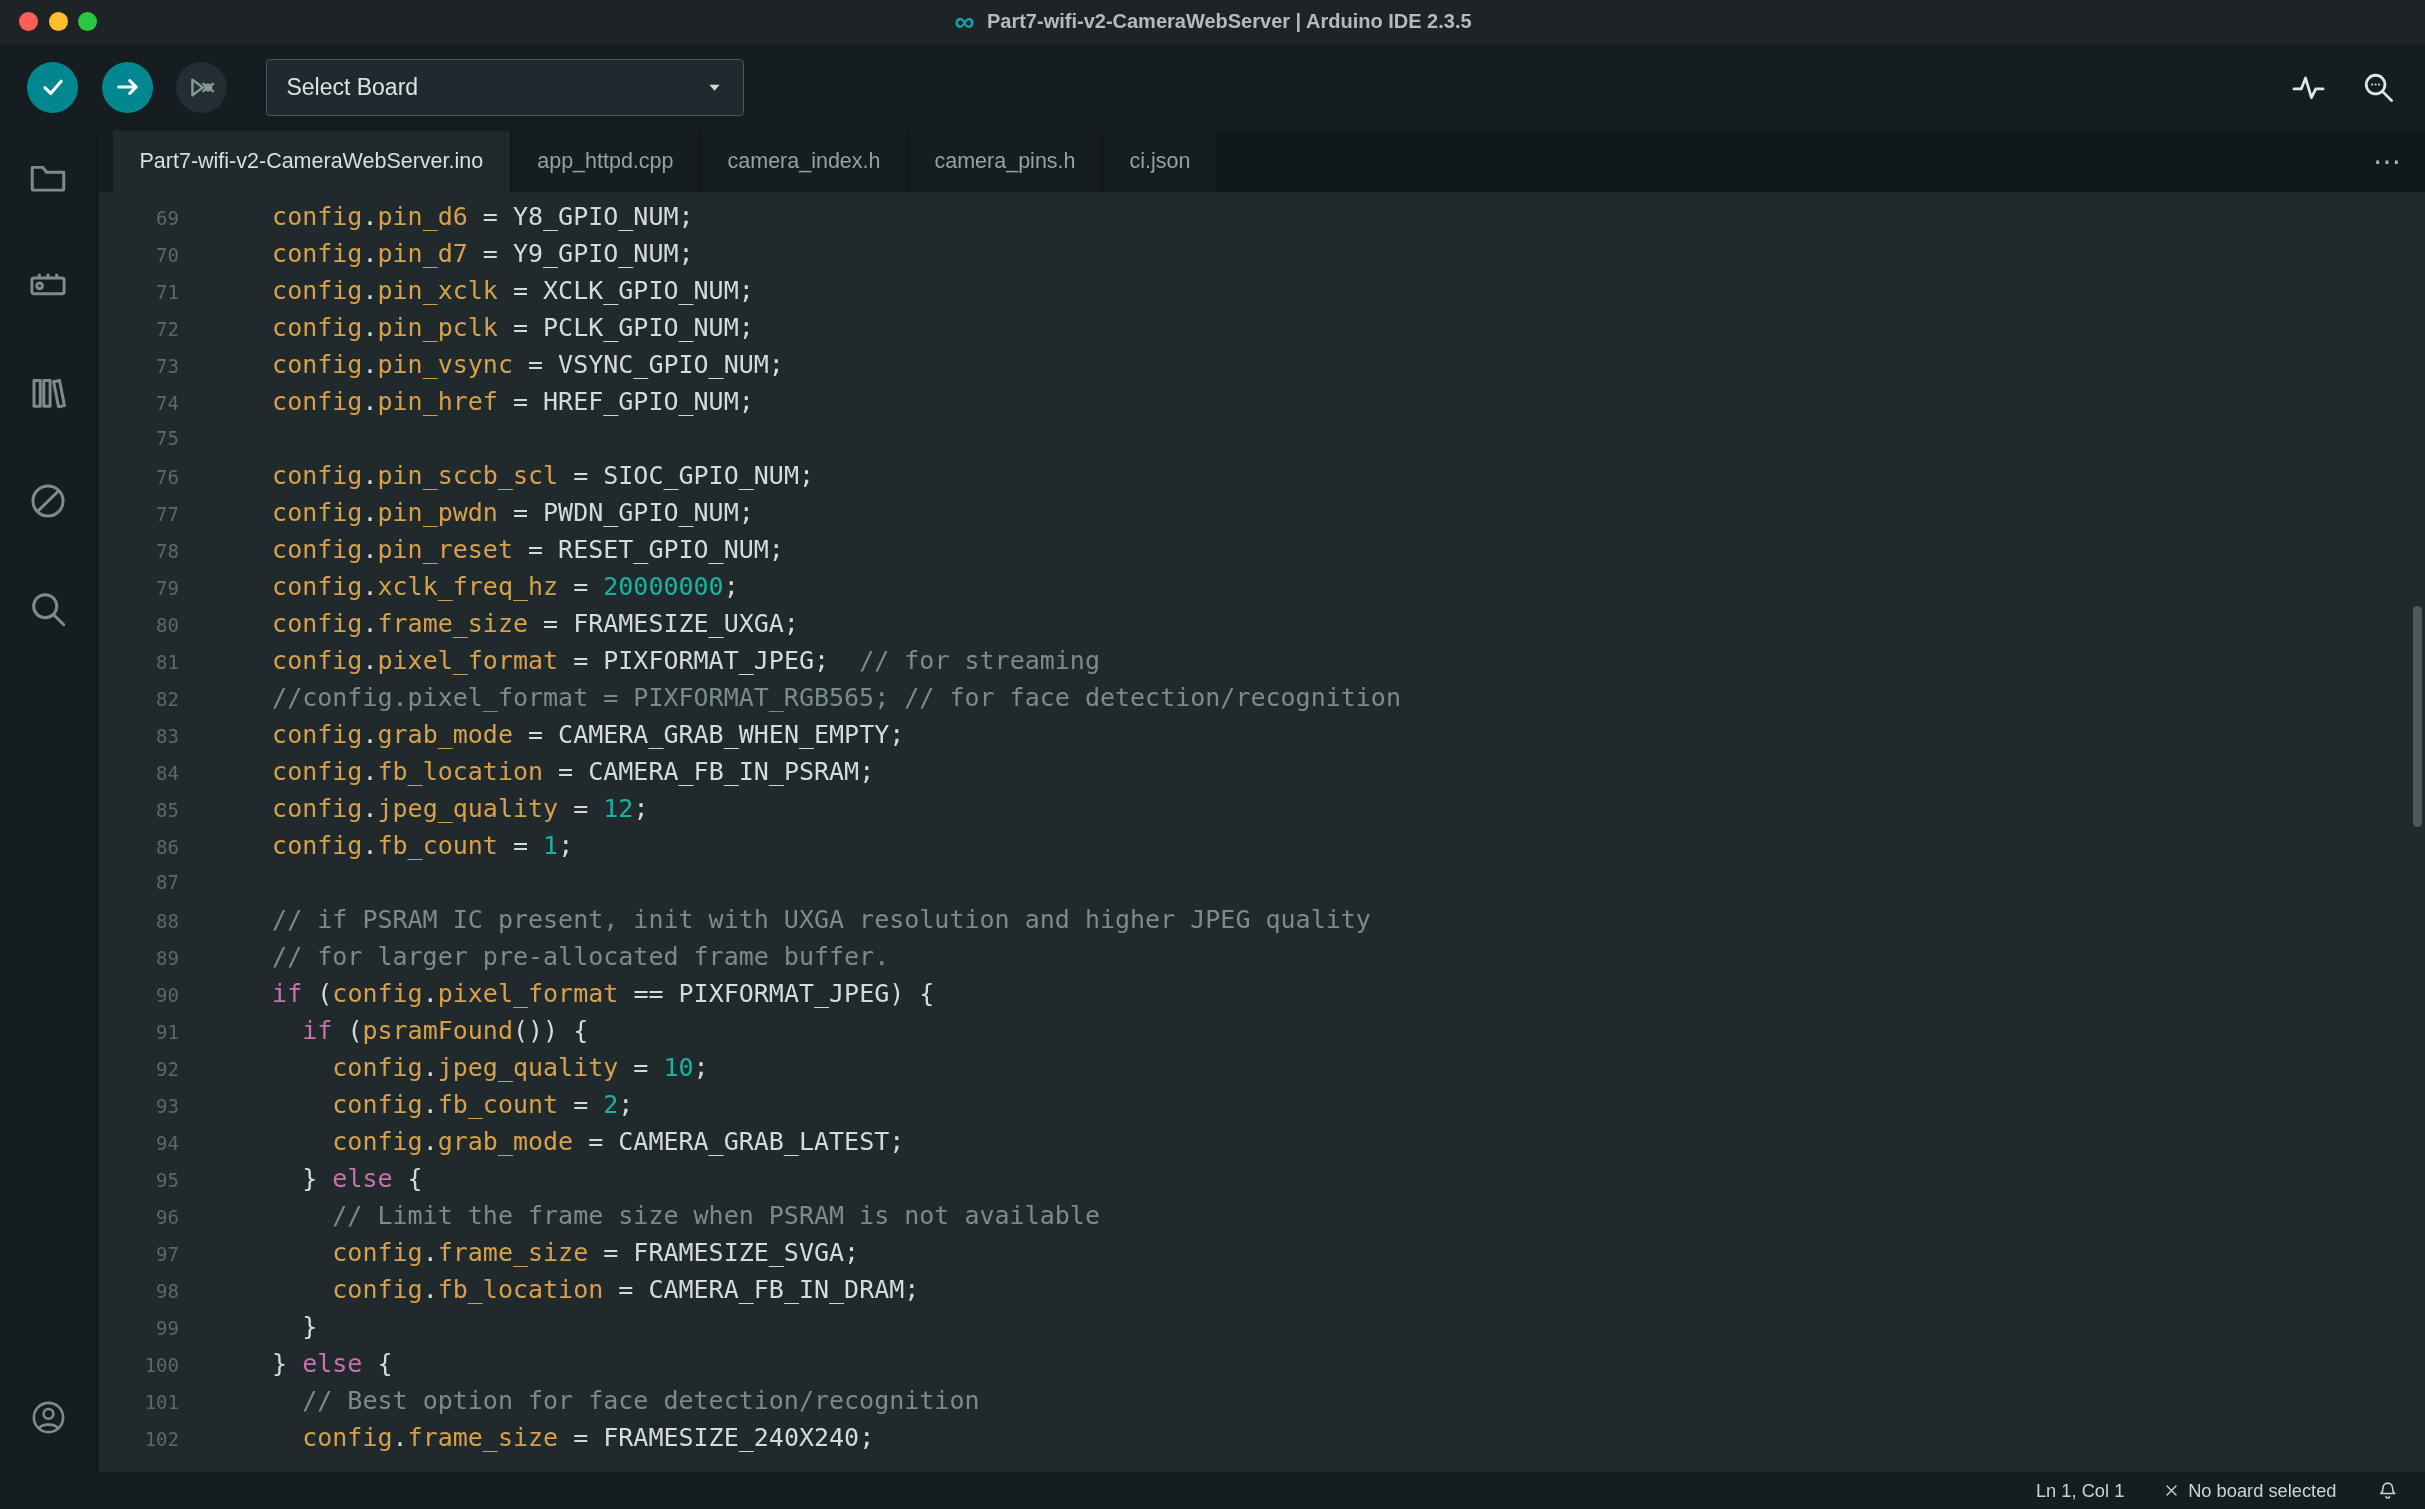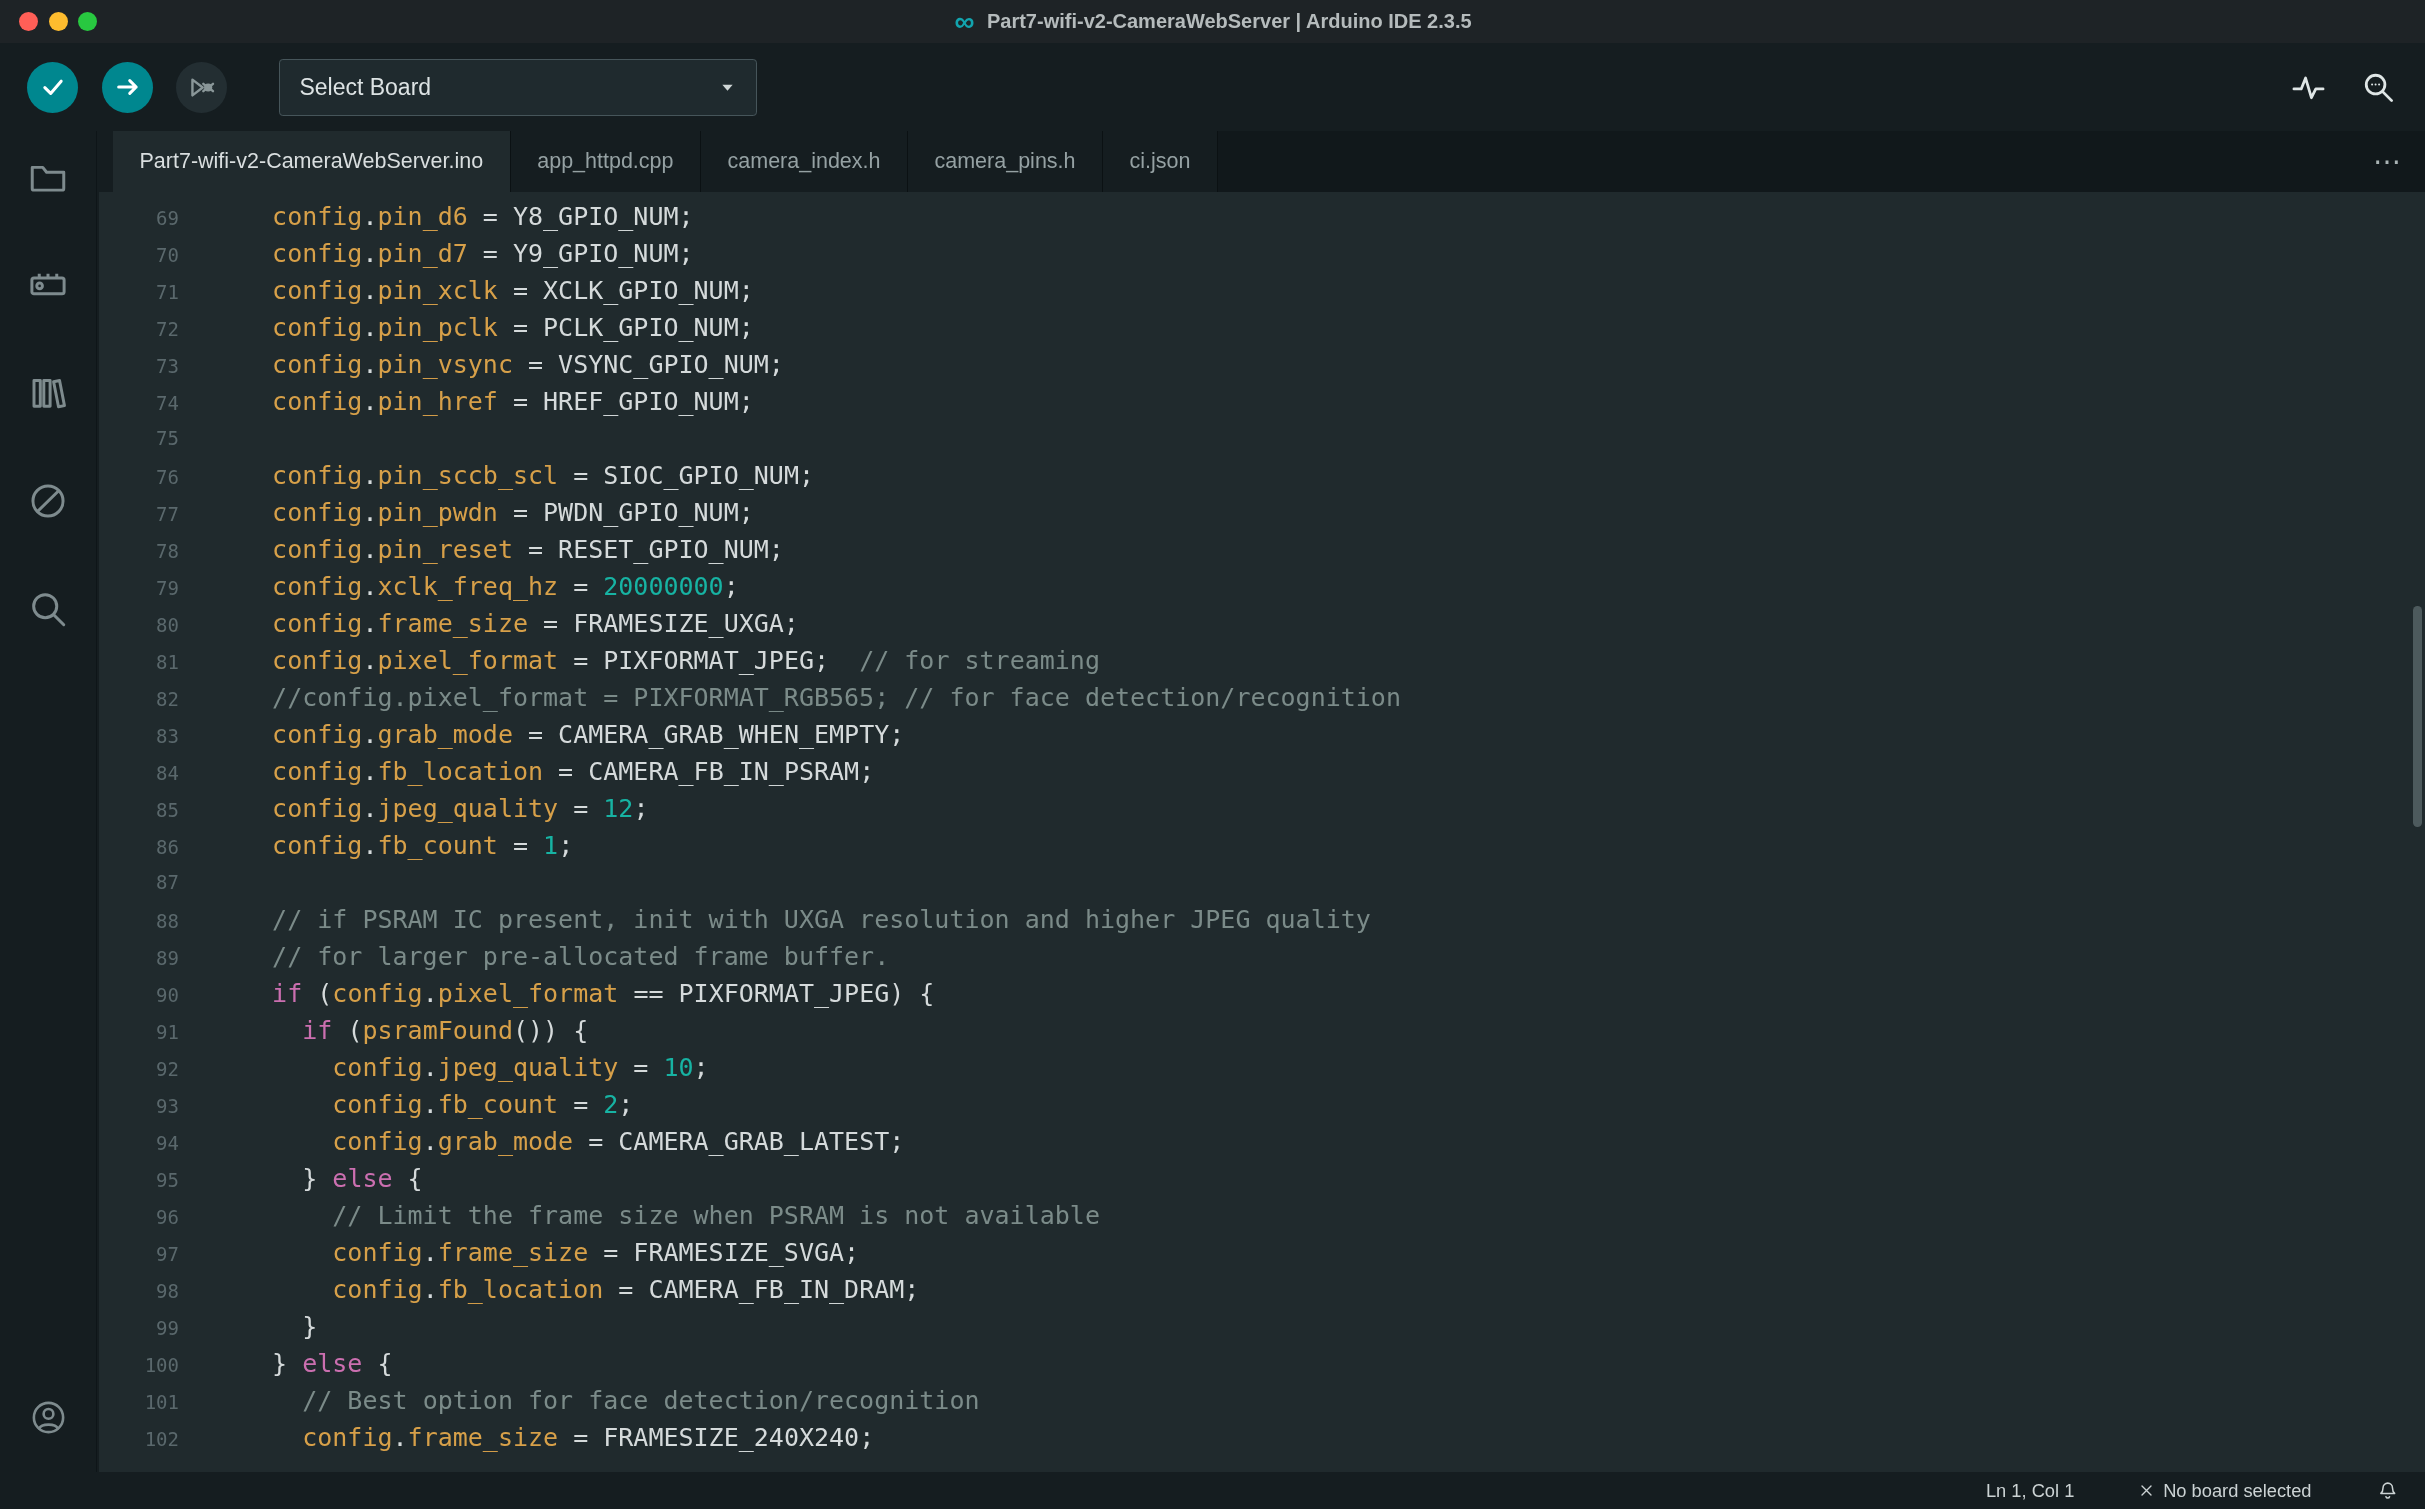--- a/index.html
+++ b/index.html
@@ -42,21 +42,21 @@
   }
   .round {
     width:51px; height:51px; border-radius:50%; border:none;
     display:flex; align-items:center; justify-content:center;
     cursor:pointer; flex:none; background:transparent;
   }
   .round.teal { background:var(--accent-teal,#00878f); }
   .round.dark { background:#232e32; margin-left:23.4px; }
   .round + .round.teal { margin-left:24px; }
   .board-select {
-    margin-left:52px;
+    margin-left:39px;
     width:478px; height:57px;
     background:#1f2a2e;
     border:1.3px solid #46555a;
     border-radius:3.8px;
     display:flex; align-items:center;
     padding:0 19px;
     color:#dde3e4; font-size:23px;
     cursor:pointer;
   }
   .board-select .caret { margin-left:auto; }
@@ -131,21 +131,21 @@
     width:8.8px; height:221px;
     background:#4d5a5d; border-radius:4.4px;
     cursor:grab;
   }
 
   
   .statusbar {
     position:absolute; left:0; right:0; bottom:0; height:37px;
     background:#151d20;
     display:flex; align-items:center; justify-content:flex-end;
-    gap:65px; padding-right:28px;
+    gap:40px; padding-right:28px;
     font-size:18.3px; color:#ccd3d4;
   }
   .status-item { display:flex; align-items:center; gap:8.8px; cursor:pointer; }
 </style>
 </head>
 <body>
 
 <div class="app">
 
   <header class="titlebar">

